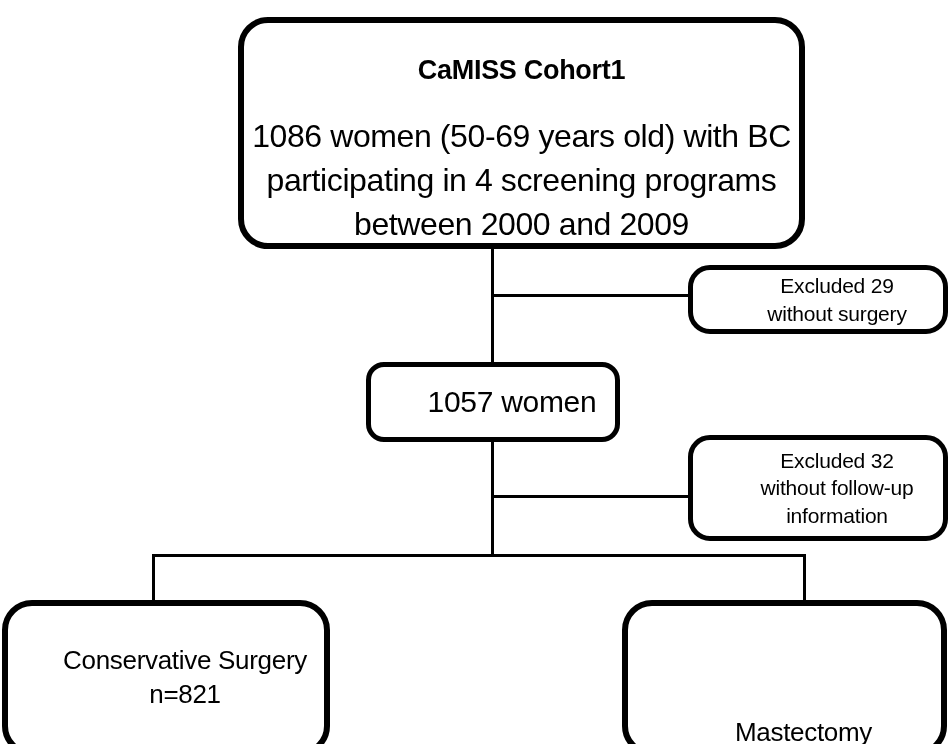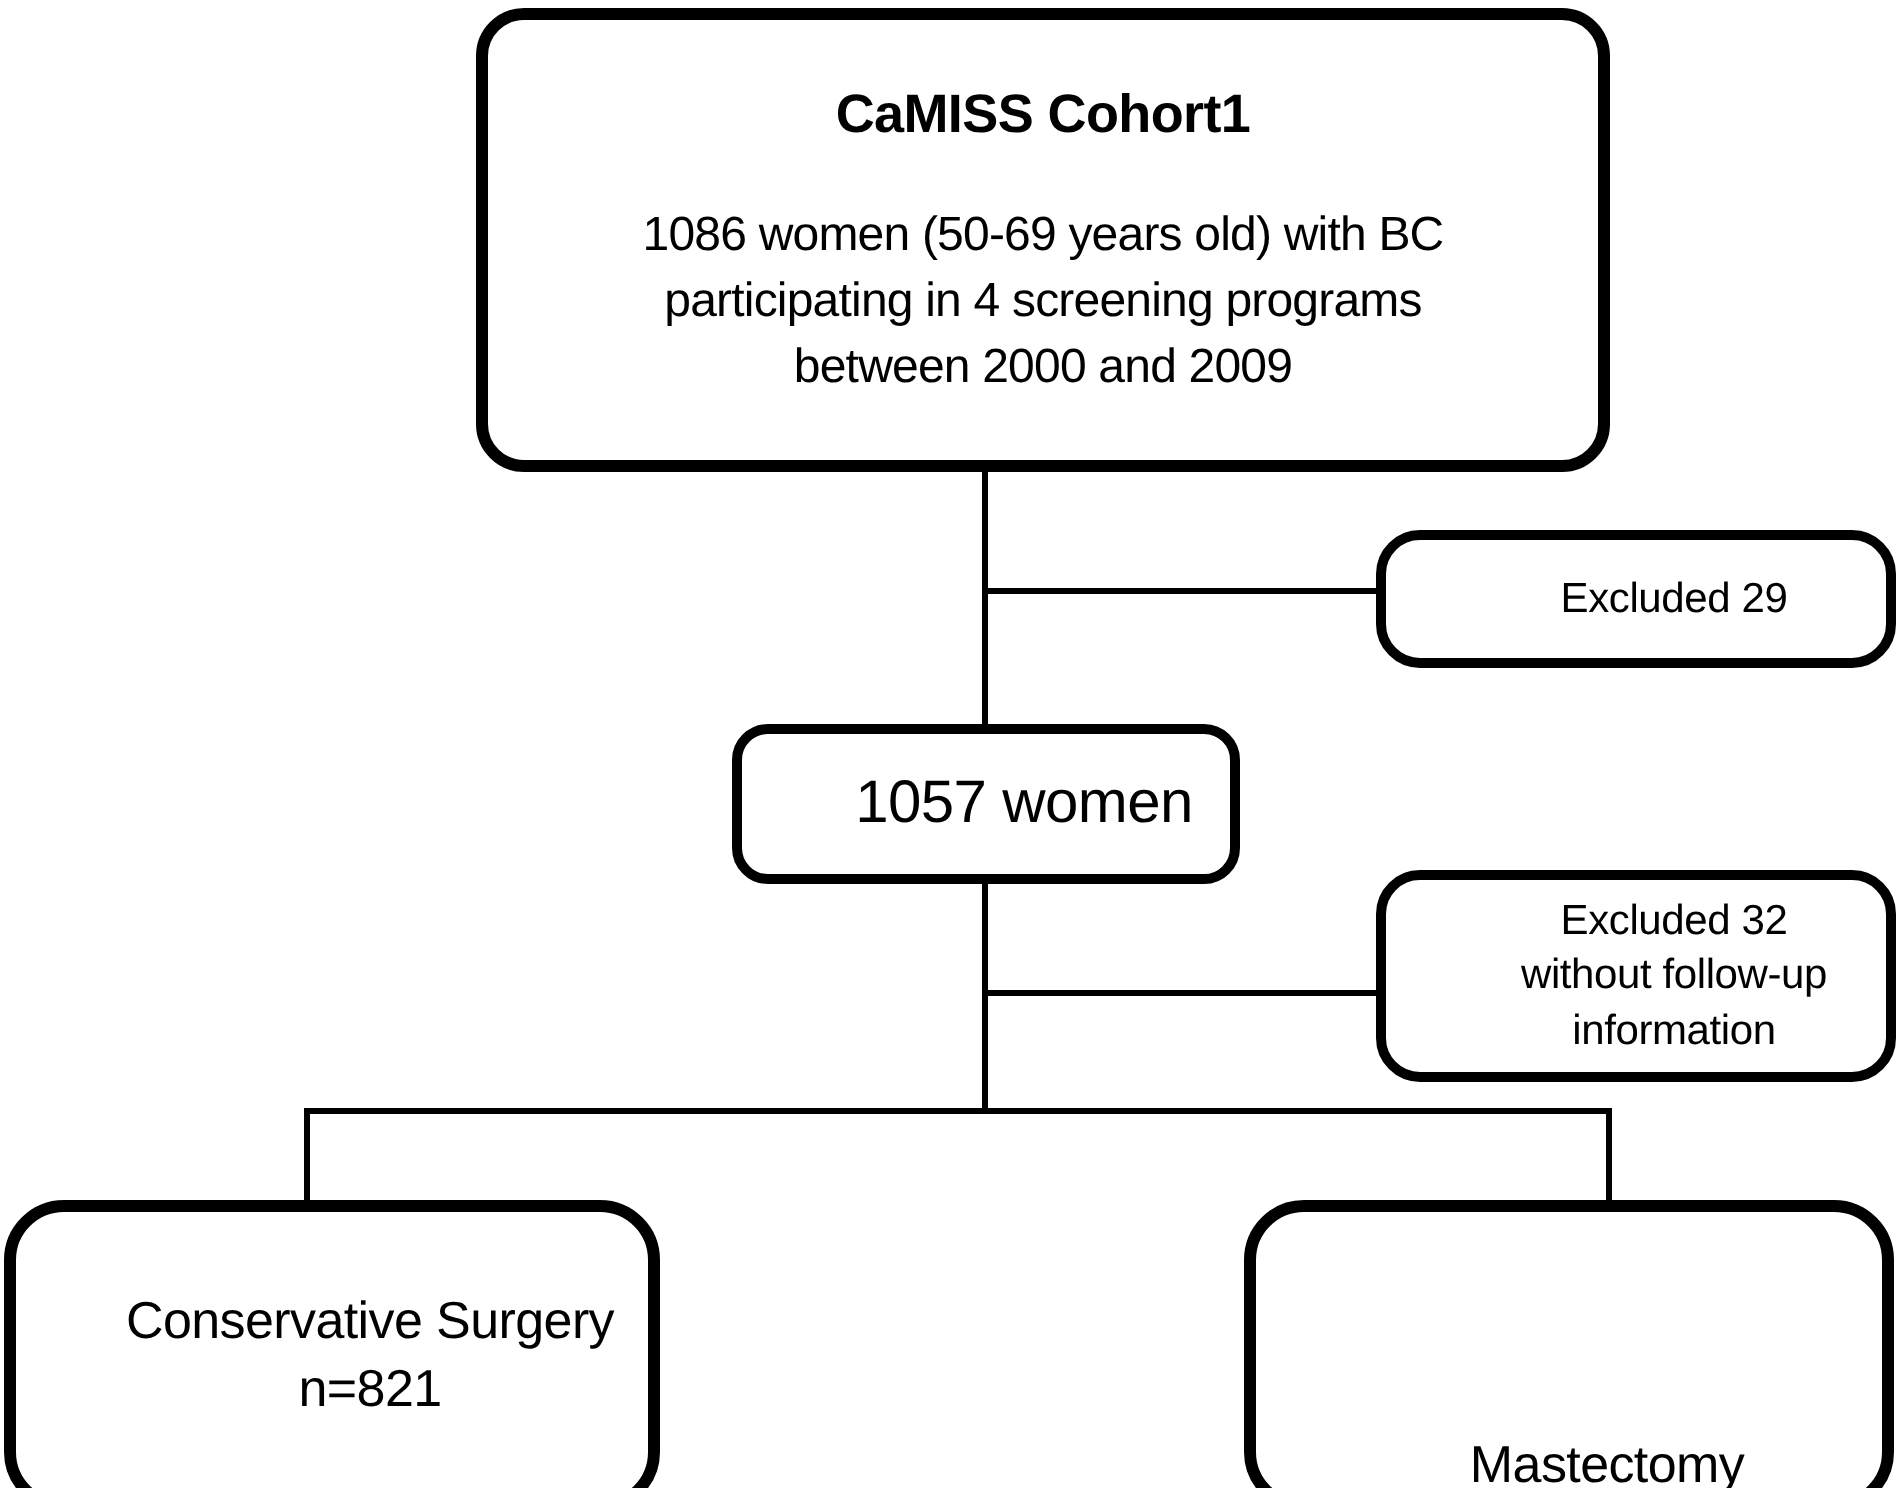--- a/index.html
+++ b/index.html
@@ -32,35 +32,34 @@
   }
   .node .line {
     display: block;
     width: 100%;
     white-space: pre;
   }
 
   
   #node-cohort {
     left: 238px;
-    top: 4px;
+    top: 17px;
     width: 567px;
     height: 232px;
     padding: 10px 18px 14px 18px;
     justify-content: flex-start;
-    border-radius: 24px;
   }
   #node-cohort .title {
     font-size: 27px;
     font-weight: bold;
     letter-spacing: -0.3px;
     margin-top: 22px;
   }
   #node-cohort .body {
-    font-size: 24px;
+    font-size: 32px;
     line-height: 1.38;
     margin-top: 28px;
     letter-spacing: -0.4px;
   }
 
   
   .node-excluded {
     border-width: 5px;
     border-radius: 22px;
     font-size: 21px;
@@ -148,20 +147,21 @@
     </div>
     <div class="body">
       <span class="line">1086 women (50-69 years old) with BC</span>
       <span class="line">participating in 4 screening programs</span>
       <span class="line">between 2000 and 2009</span>
     </div>
   </div>
 
   <div class="node node-excluded" id="node-excluded-surgery">
     <span class="line">Excluded 29</span>
+    <span class="line">without surgery</span>
   </div>
 
   <div class="node" id="node-remaining">
     <span class="line">1057 women</span>
   </div>
 
   <div class="node node-excluded" id="node-excluded-followup">
     <span class="line">Excluded 32</span>
     <span class="line">without follow-up</span>
     <span class="line">information</span>

